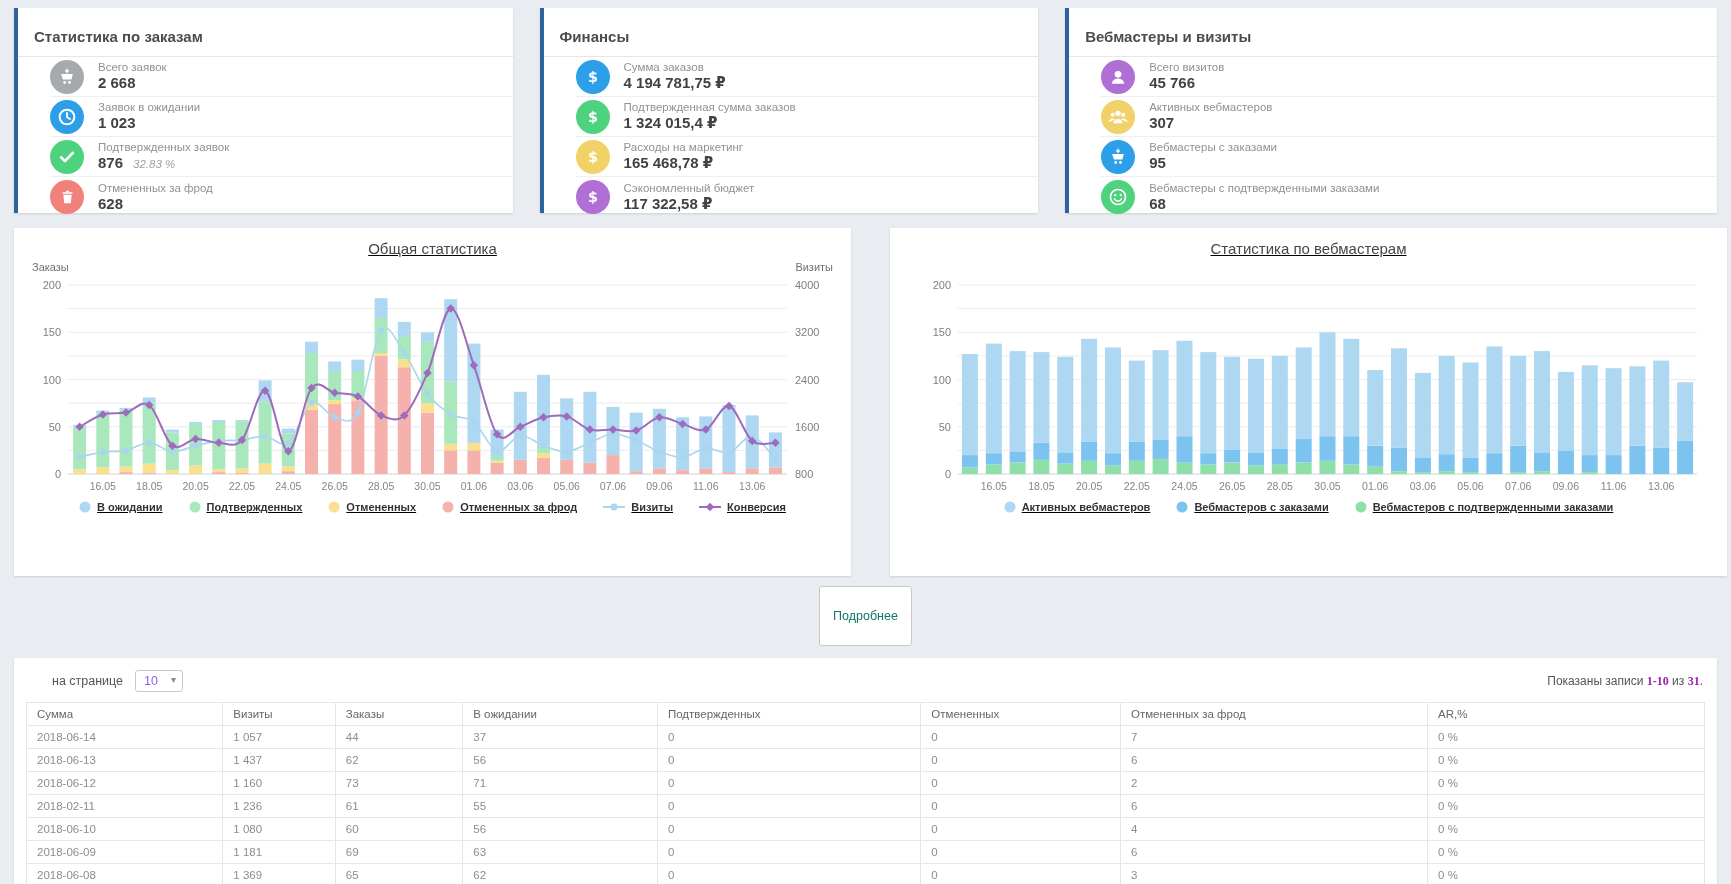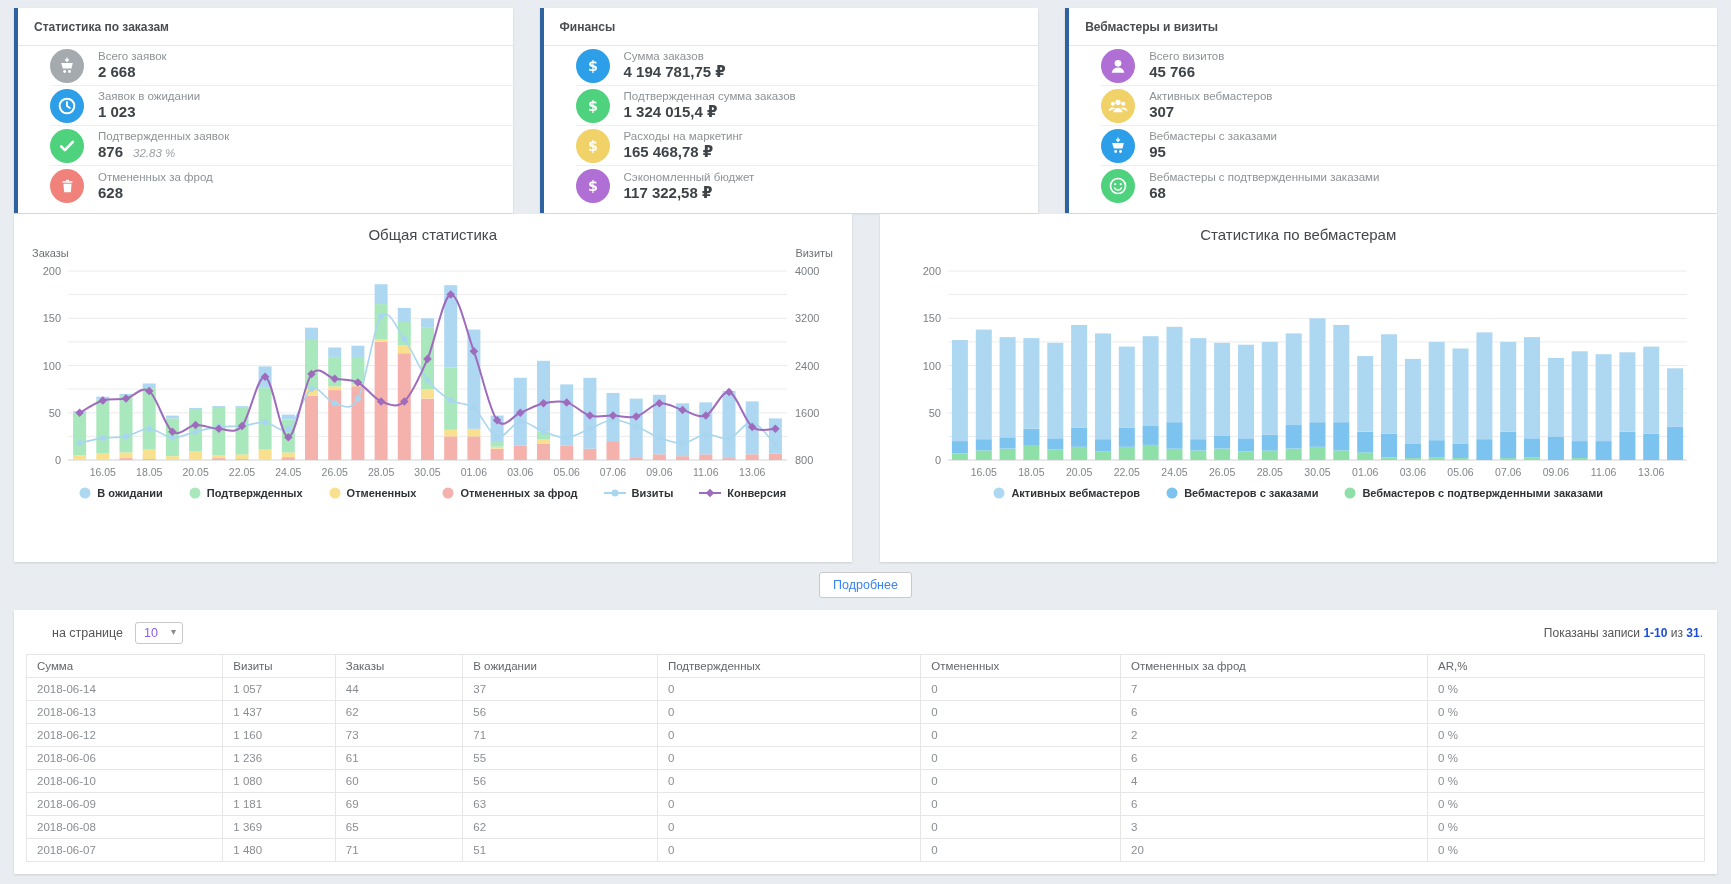--- a/index.html
+++ b/index.html
@@ -7,48 +7,48 @@
     width:1731px;height:884px;overflow:hidden;
     background:#e9edf2;
     font-family:"Liberation Sans","DejaVu Sans",sans-serif;
     -webkit-font-smoothing:antialiased;
   }
   .card{background:#fff;box-shadow:0 1px 2px rgba(0,0,0,.12);}
   
   .top-row{display:flex;gap:27px;padding:8px 14px 0;}
   .stat-card{border-left:4px solid #2f63a0;flex:1 1 0;height:205px;box-sizing:border-box;}
   .stat-card.wide{flex:1.31 1 0;}
-  .stat-card-title{margin:0;padding:12px 16px 11px;font-size:12px;font-weight:bold;color:#4a4d50;border-bottom:1px solid #e6e6e6;}
+  .stat-card-title{margin:0;padding:20px 16px 11px;font-size:15px;font-weight:bold;color:#4a4d50;border-bottom:1px solid #e6e6e6;}
   .stat-item{display:flex;align-items:center;margin-left:32px;height:40px;box-sizing:border-box;border-bottom:1px solid #efefef;padding-right:14px;}
   .stat-item:last-child{border-bottom:none;}
   .icon-circle{width:34px;height:34px;border-radius:50%;flex:0 0 34px;display:flex;align-items:center;justify-content:center;margin-right:14px;}
   .stat-texts{line-height:1.15;}
   .stat-label{font-size:11.5px;color:#8d9296;}
   .stat-line{display:flex;align-items:baseline;}
   .stat-value{font-size:15px;font-weight:bold;color:#3e4347;}
   .stat-extra{font-size:11.5px;color:#9aa0a5;margin-left:10px;font-style:italic;}
   .stat-extra:empty{display:none;}
   
-  .charts-row{display:flex;gap:28px;padding:1px 14px 0;}
+  .charts-row{display:flex;gap:39px;padding:15px 14px 0;text-decoration:underline;}
   .chart-card{flex:1 1 0;height:348px;box-sizing:border-box;padding:8px 16px 6px;}
   .chart-title{margin:4px 0 2px;text-align:center;font-size:15px;font-weight:normal;color:#45484b;}
   .legend{display:flex;justify-content:center;align-items:center;gap:26px;margin-top:2px;}
   .legend-item{display:inline-flex;align-items:center;gap:6px;font-size:11px;font-weight:bold;color:#303336;cursor:pointer;}
   
   .btn-row{text-align:center;margin:10px 0;}
-  .details-btn{background:#fff;border:1px solid #c9c9c9;border-radius:3px;padding:5px 13px;font-size:12.5px;color:#3b82f6;font-family:inherit;cursor:pointer;}
+  .details-btn{background:#fff;border:1px solid #c9c9c9;border-radius:3px;padding:22px 13px;font-size:12.5px;color:#0f766e;font-family:inherit;cursor:pointer;}
   
   .table-card{margin:12px 14px 0;padding:10px 12px 12px;box-sizing:border-box;}
   .table-topbar{display:flex;justify-content:space-between;align-items:center;margin:2px 2px 10px;}
   .per-page{display:flex;align-items:center;gap:12px;font-size:12.5px;color:#555;margin-left:24px;}
   .select-wrap{position:relative;display:inline-block;}
   .select-wrap::after{content:"▾";position:absolute;right:7px;top:4px;font-size:10px;color:#8a8a8a;pointer-events:none;}
   .page-size{appearance:none;-webkit-appearance:none;border:1px solid #c9c9c9;border-radius:3px;background:#fff;font-size:12.5px;color:#8b5cf6;padding:3px 24px 3px 8px;font-family:inherit;}
   .summary{font-size:12px;color:#555;white-space:pre;}
-  .summary b{color:#1d4ed8;}
+  .summary b{color:#a21caf;font-family:Liberation Serif, serif;}
   table.grid{width:100%;border-collapse:collapse;font-size:11.5px;color:#8a8e92;table-layout:fixed;}
   table.grid th,table.grid td{border:1px solid #e6e6e6;padding:5px 10px;text-align:left;font-weight:normal;overflow:hidden;white-space:nowrap;}
   table.grid th{color:#63676b;}
 </style>
 </head>
 <body>
 
 <div class="top-row">
   <div class="card stat-card">
     <h2 class="stat-card-title">Статистика по заказам</h2>
@@ -729,21 +729,21 @@
           <td>2018-06-12</td>
           <td>1 160</td>
           <td>73</td>
           <td>71</td>
           <td>0</td>
           <td>0</td>
           <td>2</td>
           <td>0 %</td>
         </tr>
         <tr>
-          <td>2018-06-06</td>
+          <td>2018-02-11</td>
           <td>1 236</td>
           <td>61</td>
           <td>55</td>
           <td>0</td>
           <td>0</td>
           <td>6</td>
           <td>0 %</td>
         </tr>
         <tr>
           <td>2018-06-10</td>

